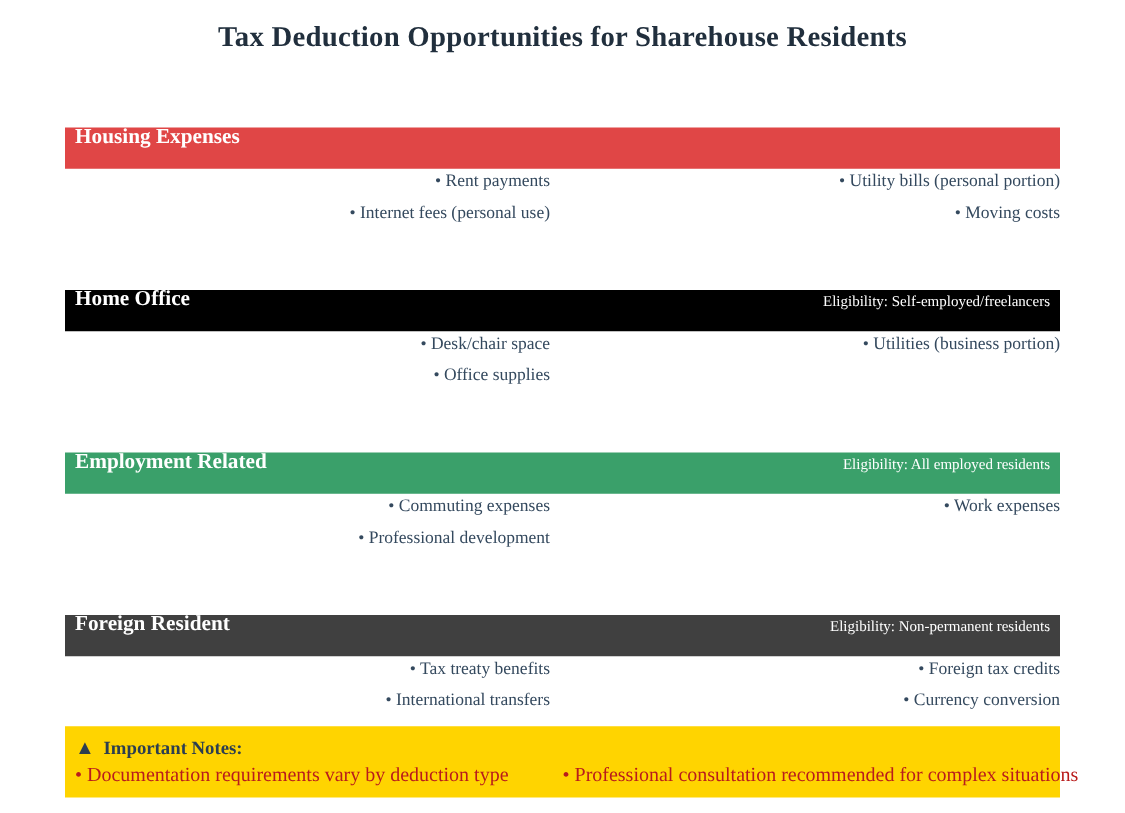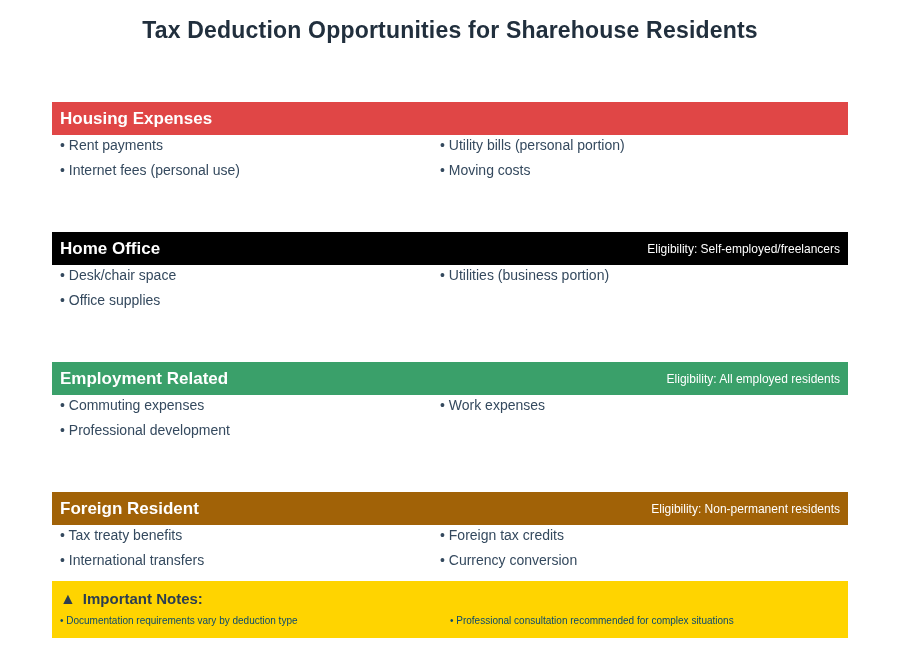--- a/index.html
+++ b/index.html
@@ -1,50 +1,50 @@
 <!DOCTYPE html>
 <html><head>
 <meta charset="utf-8">
 <style>
   html, body { margin:0; padding:0; background:#ffffff; }
   .page {
     position:relative; width:900px; height:646px; background:#ffffff;
-    font-family:Liberation Sans, sans-serif; overflow:hidden;
+    font-family:Liberation Serif, serif; overflow:hidden;
   }
   .page-title {
     position:absolute; top:17px; left:0; right:0; text-align:center;
     font-size:23px; font-weight:bold; color:#212f3d; letter-spacing:0.2px;
   }
   .deduction-section { position:absolute; left:52px; width:796px; }
   .bar {
-    height:33px; display:flex; justify-content:space-between; align-items:center;
-    padding:0 8px; box-sizing:border-box; color:#ffffff;
+    height:33px; display:flex; justify-content:space-between; align-items:flex-end;
+    padding:16px 8px; box-sizing:border-box; color:#ffffff;
   }
   .bar-title { font-size:17px; font-weight:bold; }
   .bar-elig { font-size:12px; font-weight:normal; }
   .items {
-    display:grid; grid-template-columns:380px auto; padding-left:8px; margin-top:-2px;
+    display:grid; grid-template-columns:380px auto; padding-left:8px; margin-top:-2px;text-align:right;
   }
   .item {
     height:25px; line-height:25px; font-size:14px; color:#34495e; white-space:nowrap;
   }
   .notes {
     position:absolute; left:52px; width:796px; top:581px; height:57px;
     box-sizing:border-box; padding:9px 8px 0 8px;
   }
   .notes-heading {
     font-size:15px; font-weight:bold; color:#2c3e50; line-height:18px;
     display:flex; align-items:center; gap:7px;
   }
   .warning-icon { font-size:16px; line-height:18px; color:#2c3e50; }
   .notes-items {
     display:grid; grid-template-columns:390px auto; margin-top:5px;
   }
   .notes-item {
-    font-size:10px; line-height:15px; color:#0c4a6e; white-space:nowrap;
+    font-size:16px; line-height:15px; color:#b91c1c; white-space:nowrap;
   }
   .s1 { top:102px; } .s2 { top:232px; } .s3 { top:362px; } .s4 { top:492px; }
 </style>
 </head>
 <body>
 
 <div class="page">
 
   <div class="page-title">Tax Deduction Opportunities for Sharehouse Residents</div>
 
@@ -78,21 +78,21 @@
       <span class="bar-elig">Eligibility: All employed residents</span>
     </div>
     <div class="items">
       <span class="item">• Commuting expenses</span>
       <span class="item">• Work expenses</span>
       <span class="item">• Professional development</span>
     </div>
   </section>
 
   <section class="deduction-section s4">
-    <div class="bar" style="background: #a16207;">
+    <div class="bar" style="background: #404040;">
       <span class="bar-title">Foreign Resident</span>
       <span class="bar-elig">Eligibility: Non-permanent residents</span>
     </div>
     <div class="items">
       <span class="item">• Tax treaty benefits</span>
       <span class="item">• Foreign tax credits</span>
       <span class="item">• International transfers</span>
       <span class="item">• Currency conversion</span>
     </div>
   </section>

